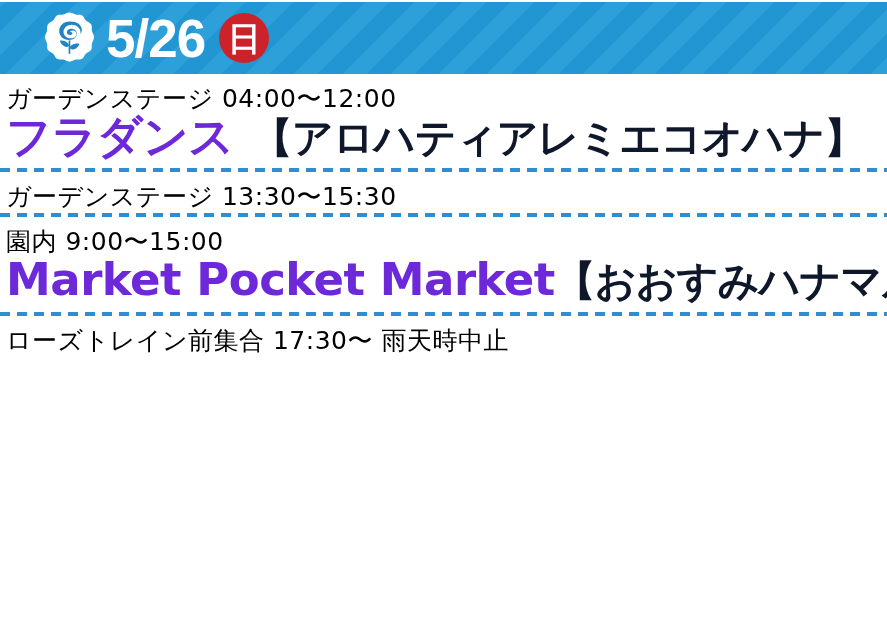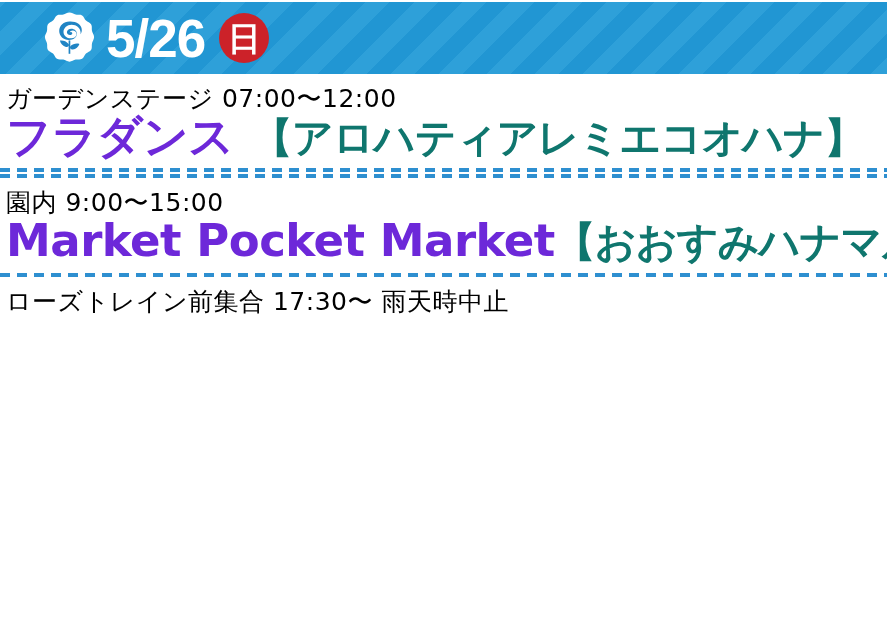--- a/index.html
+++ b/index.html
@@ -111,21 +111,21 @@
     line-height: 1.05;
     white-space: nowrap;
     padding-bottom: 6px;
     font-family: "DejaVu Sans", "Liberation Sans", sans-serif;
     letter-spacing: -0.5px;
   }
 
   .title-main { color: #6d28d9; }
   .title-main.deep { color: #1c73b0; }
   .title-sub {
-    color: #0f766e;
+    color: #0f172a;
     font-weight: bold;
     font-size: 41px;
     letter-spacing: -1px;
   }
   .title-sub.tight { margin-left: 0px; }
   .title-gap { display: inline-block; width: 18px; }
 
   .divider {
     height: 4px;
     width: 887px;
@@ -175,29 +175,30 @@
     </div>
 
     <div class="date-text">5/26</div>
 
     <div class="day-circle">日</div>
   </div>
 
   <div class="events">
 
     <div class="event-row">
-      <div class="event-meta">ガーデンステージ  07:00〜12:00</div>
+      <div class="event-meta">ガーデンステージ  04:00〜12:00</div>
       <div class="event-title">
         <span class="title-main">フラダンス</span><span class="title-gap"></span><span class="title-sub">【アロハティアレミエコオハナ】</span>
       </div>
     </div>
 
     <div class="divider"></div>
 
     <div class="event-row">
+      <div class="event-meta">ガーデンステージ  13:30〜15:30</div>
     </div>
 
     <div class="divider"></div>
 
     <div class="event-row">
       <div class="event-meta">園内  9:00〜15:00</div>
       <div class="event-title">
         <span class="title-main">Market Pocket Market</span><span class="title-sub tight">【おおすみハナマルシェ】</span>
       </div>
     </div>

